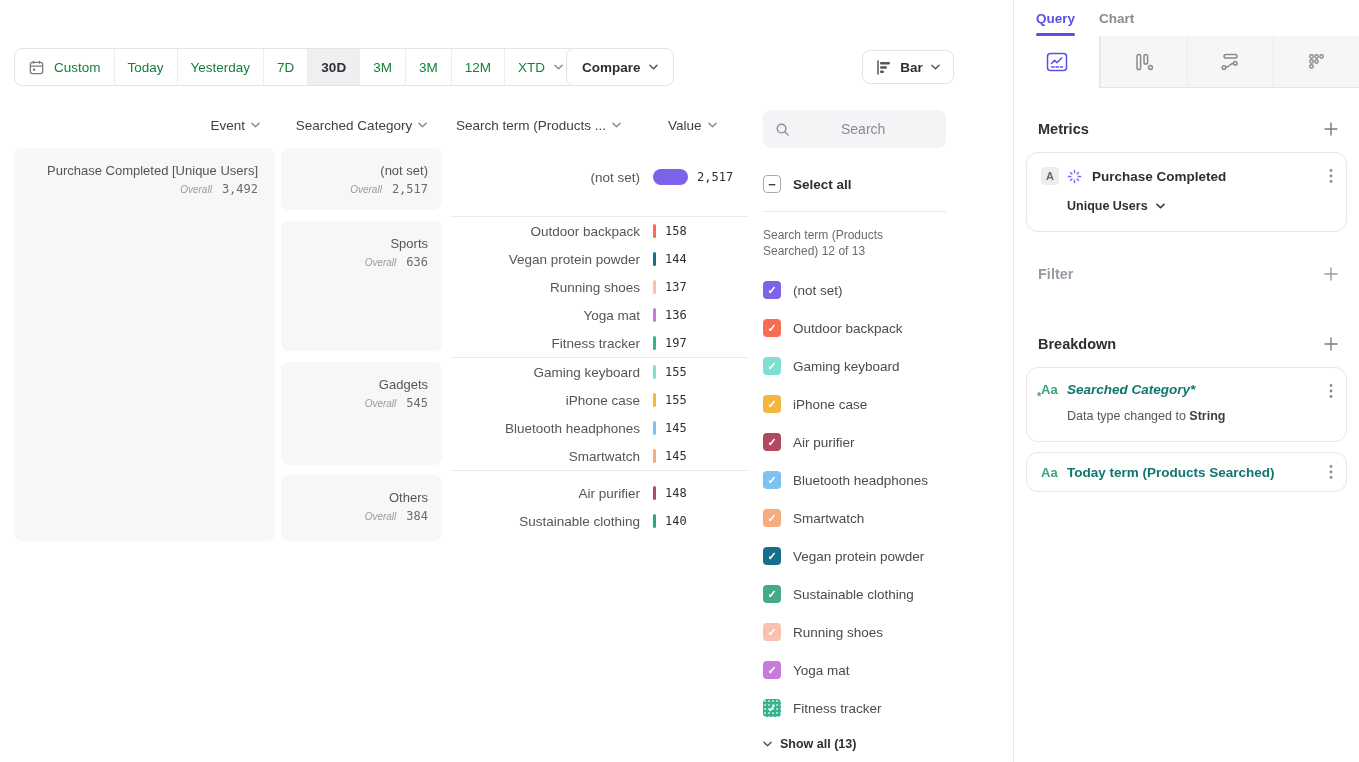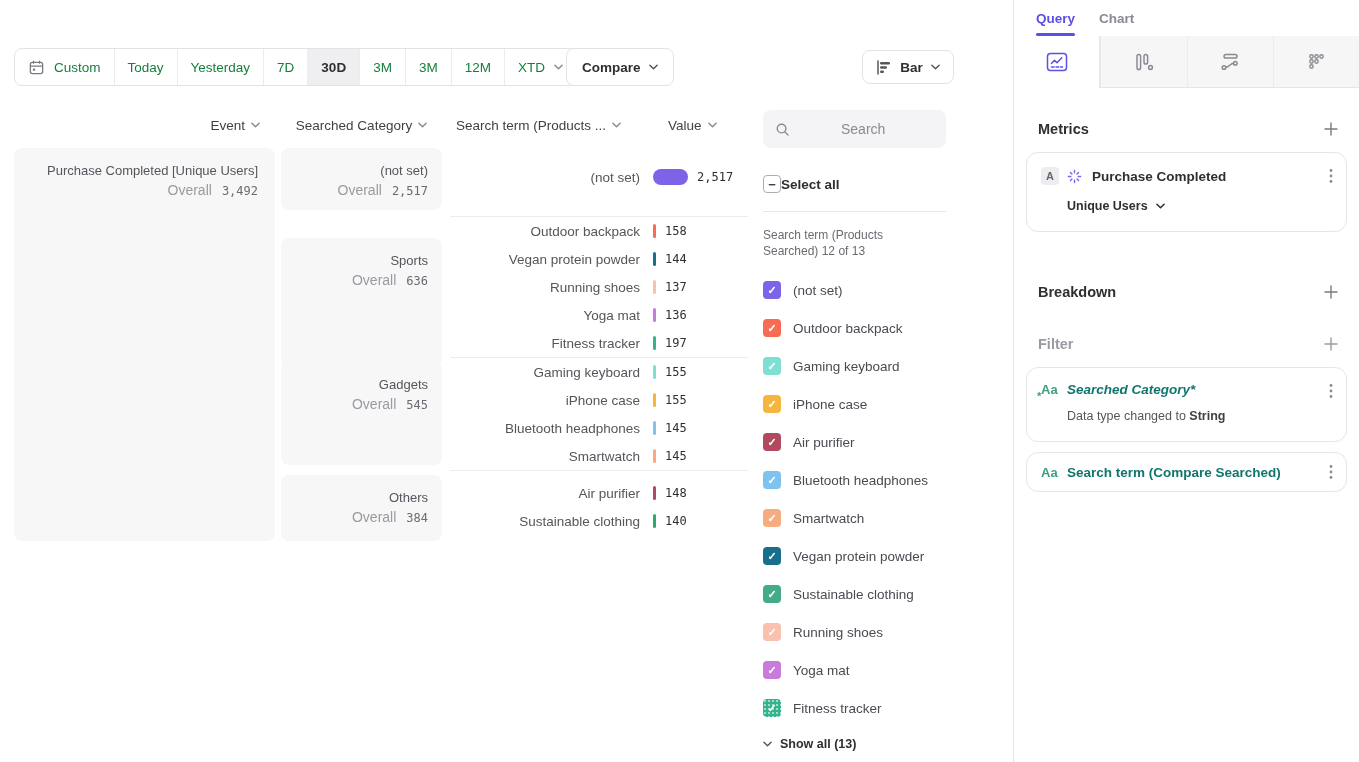--- a/index.html
+++ b/index.html
@@ -26,47 +26,47 @@
   .col-header .chev { color:#8A8A92; }
   #h-event { left:14px; width:246px; justify-content:flex-end; }
   #h-cat { left:281px; width:161px; justify-content:center; }
   #h-term { left:456px; }
   #h-value { left:668px; }
 
   
   .block { position:absolute; background:#F7F7F8; border-radius:8px; text-align:right; }
   .block-title { font-size:13px; color:#55555C; white-space:nowrap; }
   .overall-row { margin-top:4px; display:flex; justify-content:flex-end; align-items:baseline; gap:10px; }
-  .overall-label { font-size:14px; color:#9A9AA1; }
+  .overall-label { font-size:10px; color:#9A9AA1;font-style:italic; }
   .num { font-family:"DejaVu Sans Mono", monospace; font-size:12px; color:#6A6A72; letter-spacing:0;text-align:center; }
   #event-block { left:14px; top:148px; width:261px; height:393px; padding:15px 17px; }
   .cat-block { left:281px; width:161px; padding:15px 14px; }
   #cat-0 { top:148px; height:62px; }
-  #cat-1 { top:238px; height:130px; }
+  #cat-1 { top:221px; height:130px; }
   #cat-2 { top:362px; height:103px; }
   #cat-3 { top:475px; height:66px; }
 
   
   #term-col { position:absolute; left:450px; top:148px; width:298px; }
   .tgroup { border-top:1px solid #ECECEF; }
   .tgroup.first { border-top:none; padding-top:15px; padding-bottom:25px; }
   .tgroup.g4 { padding-top:8px; padding-bottom:5px; }
   .trow { height:28px; display:flex; align-items:center; }
   .tlabel { width:190px; text-align:right; font-size:13.5px; color:#55555C; white-space:nowrap; }
   .tbar { margin-left:13px; border-radius:2px; flex:0 0 auto; }
   .tbar.big { width:35px; height:16px; border-radius:8px; }
   .tbar.small { width:3px; height:14px; }
   .tval { margin-left:9px; font-family:"DejaVu Sans Mono", monospace; font-size:12px; color:#2F2F33; }
 
   
   #filter-panel { position:absolute; left:763px; top:110px; width:183px; }
   .search-box { height:38px; background:#F4F4F6; border-radius:8px; display:flex; align-items:center; gap:9px; padding:0 12px; }
   .search-box input { border:none; outline:none; background:transparent; width:100%; font-size:14px; color:#3F3F46; font-family:"Liberation Sans", sans-serif;margin-left:42px; }
   .search-box input::placeholder { color:#8A8A92; }
-  .selectall-row { margin-top:27px; display:flex; align-items:center; font-size:13.5px; font-weight:700; color:#2F2F33; }
+  .selectall-row { margin-top:27px; display:flex; align-items:center; gap:12px; font-size:13.5px; font-weight:700; color:#2F2F33; }
   .panel-divider { margin-top:18px; border-top:1px solid #E7E7EA; }
   .panel-caption { margin-top:15px; width:162px; font-size:12px; line-height:16px; color:#6A6A72; }
   .chk-list { margin-top:12px; }
   .chk-row { height:38px; display:flex; align-items:center; gap:12px; font-size:13.5px; color:#4A4A52; }
   .chk { width:18px; height:18px; border-radius:4px; flex:0 0 auto; display:flex; align-items:center; justify-content:center; color:#fff; }
   .chk.checked::after { content:"✓"; font-size:11px; font-weight:700; }
   .chk.dotted { background-image:radial-gradient(rgba(255,255,255,.55) 1px, transparent 1.1px); background-size:4px 4px; }
   .chk.ind { border:1.5px solid #ABABB4; background:#fff; color:#3F3F46; }
   .chk.ind::after { content:"−"; font-size:13px; font-weight:700; }
   .showall-row { margin-top:10px; display:flex; align-items:center; gap:8px; font-size:12.5px; font-weight:600; color:#2F2F33; }
@@ -467,58 +467,58 @@
         </svg>
     </span>
     <div class="agg-row">
       <span>Unique Users</span>
       <svg class="chev" width="9" height="6" viewBox="0 0 10 6">
           <path d="M1 1l4 4 4-4" fill="none" stroke="#2F2F33" stroke-width="1.7" stroke-linecap="round" stroke-linejoin="round"></path>
         </svg>
     </div>
   </div>
 
+  <div class="sect-head mt-filter">
+    <span class="sect-title muted">Filter</span>
+    <span>
+      <svg width="16" height="16" viewBox="0 0 16 16" fill="none" stroke="#9A9AA2" stroke-width="1.4" stroke-linecap="round">
+          <path d="M8 2v12M2 8h12"></path>
+        </svg>
+    </span>
+  </div>
+
   <div class="sect-head mt-breakdown">
     <span class="sect-title">Breakdown</span>
     <span>
       <svg width="16" height="16" viewBox="0 0 16 16" fill="none" stroke="#7A7A82" stroke-width="1.4" stroke-linecap="round">
           <path d="M8 2v12M2 8h12"></path>
         </svg>
     </span>
   </div>
 
-  <div class="sect-head mt-filter">
-    <span class="sect-title muted">Filter</span>
-    <span>
-      <svg width="16" height="16" viewBox="0 0 16 16" fill="none" stroke="#9A9AA2" stroke-width="1.4" stroke-linecap="round">
-          <path d="M8 2v12M2 8h12"></path>
-        </svg>
-    </span>
-  </div>
-
   <div class="card bd-card1">
     <div class="card-row1">
       <span class="aa-icon">Aa<span class="aa-star">*</span></span>
       <span class="bd-title italic">Searched Category*</span>
     </div>
     <span class="kebab top">
       <svg width="4" height="16" viewBox="0 0 4 16" fill="#8A8A92">
           <circle cx="2" cy="2.5" r="1.4"></circle>
           <circle cx="2" cy="8" r="1.4"></circle>
           <circle cx="2" cy="13.5" r="1.4"></circle>
         </svg>
     </span>
     <div class="bd-sub">
       <span>Data type changed to </span><b>String</b>
     </div>
   </div>
 
   <div class="card bd-card2">
     <span class="aa-icon">Aa</span>
-    <span class="bd-title">Search term (Compare Searched)</span>
+    <span class="bd-title">Today term (Products Searched)</span>
     <span class="kebab center">
       <svg width="4" height="16" viewBox="0 0 4 16" fill="#8A8A92">
           <circle cx="2" cy="2.5" r="1.4"></circle>
           <circle cx="2" cy="8" r="1.4"></circle>
           <circle cx="2" cy="13.5" r="1.4"></circle>
         </svg>
     </span>
   </div>
 </div>
 

